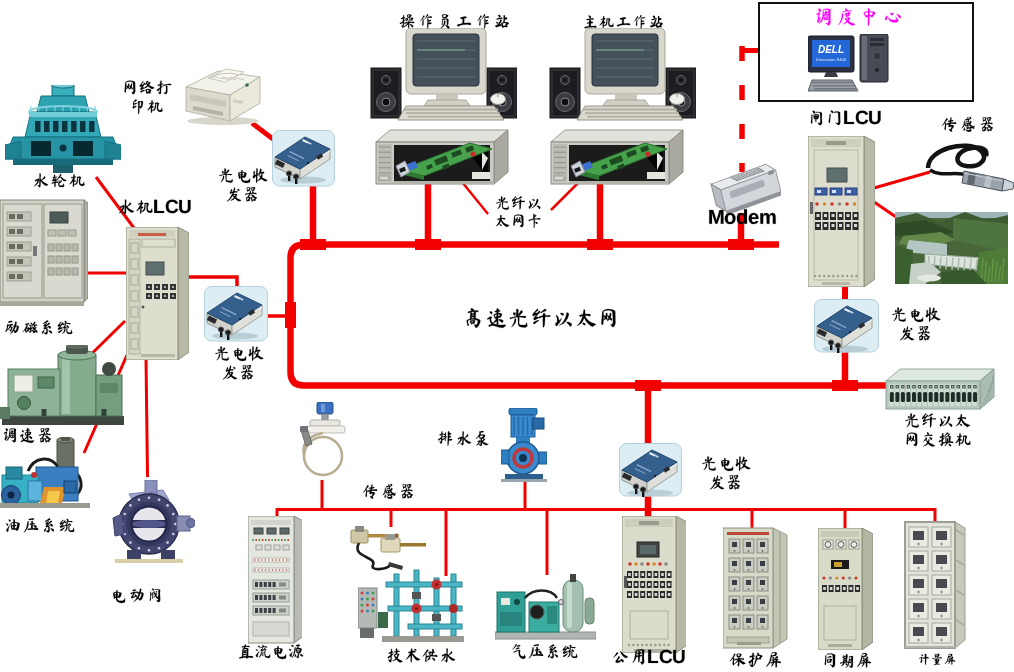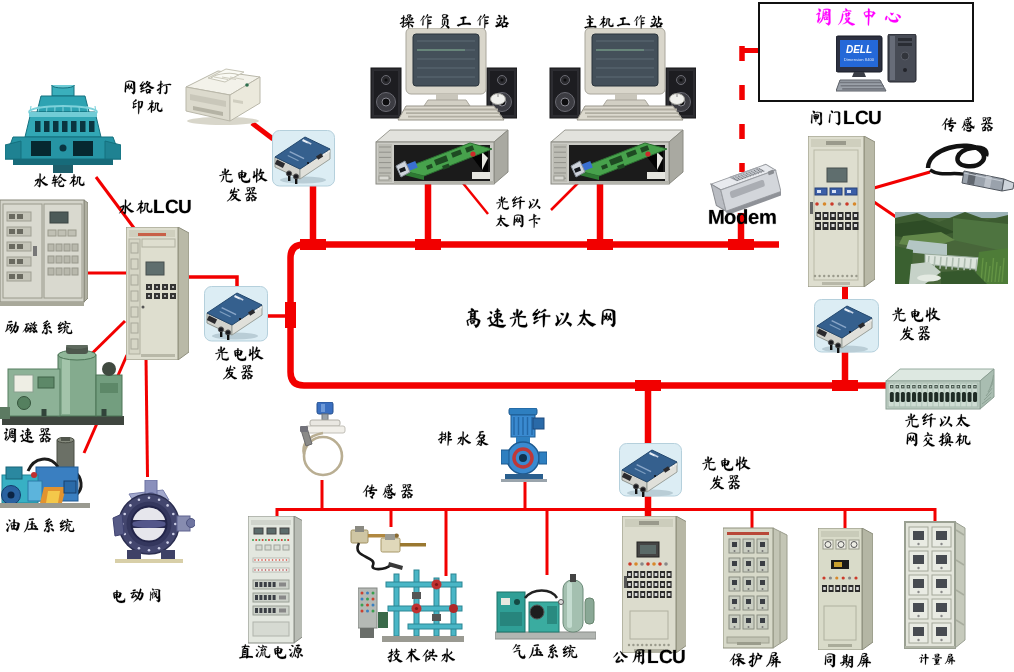--- a/index.html
+++ b/index.html
@@ -263,21 +263,21 @@
         <rect x="68" y="40" width="7" height="4" fill="#1e4a22" transform="rotate(-21 68 40)"></rect>
         <rect x="52" y="40" width="6" height="4" fill="#1e4a22" transform="rotate(-21 52 40)"></rect>
         <circle cx="99" cy="28" r="2.6" fill="#cc2a2a"></circle>
         <rect x="31" y="39" width="11" height="7" fill="#3a6fd0" transform="rotate(-21 31 39)"></rect>
         <polygon points="22,40 31,35 36,46 27,51" fill="#ced3db" stroke="#8a929c"></polygon>
         <rect x="25" y="43" width="6" height="4" fill="#15181d" transform="rotate(-21 25 43)"></rect>
         <rect x="98" y="46" width="18" height="7" fill="#e6e6e0"></rect>
         <rect x="20" y="55" width="100" height="3" fill="#b4b4ac"></rect>
       </svg>
     </div>
-<div class="node" id="n-dell" style="left:836px;top:34px;width:88px;height:60px">
+<div class="node" id="n-dell" style="left:808px;top:34px;width:88px;height:60px">
       <svg viewBox="0 0 88 60">
         <rect x="0" y="2" width="46" height="36" fill="#2c3040" rx="2" stroke="#171a24"></rect>
         <rect x="4" y="6" width="38" height="27" fill="#2468d8"></rect>
         <text x="23" y="19" font-family="Liberation Sans,sans-serif" font-size="10" font-weight="bold" fill="#fff" text-anchor="middle" font-style="italic">DELL</text>
         <text x="23" y="27" font-family="Liberation Sans,sans-serif" font-size="4.2" fill="#dce6f8" text-anchor="middle">Dimension 8400</text>
         <polygon points="18,38 28,38 30,43 16,43" fill="#3a3d46"></polygon>
         <rect x="52" y="0" width="28" height="48" fill="#474b55" rx="2" stroke="#23252c"></rect>
         <rect x="54" y="2" width="5" height="44" fill="#676c78"></rect>
         <rect x="62" y="4" width="14" height="3" fill="#2a2d34"></rect>
         <rect x="62" y="9" width="14" height="3" fill="#2a2d34"></rect>

